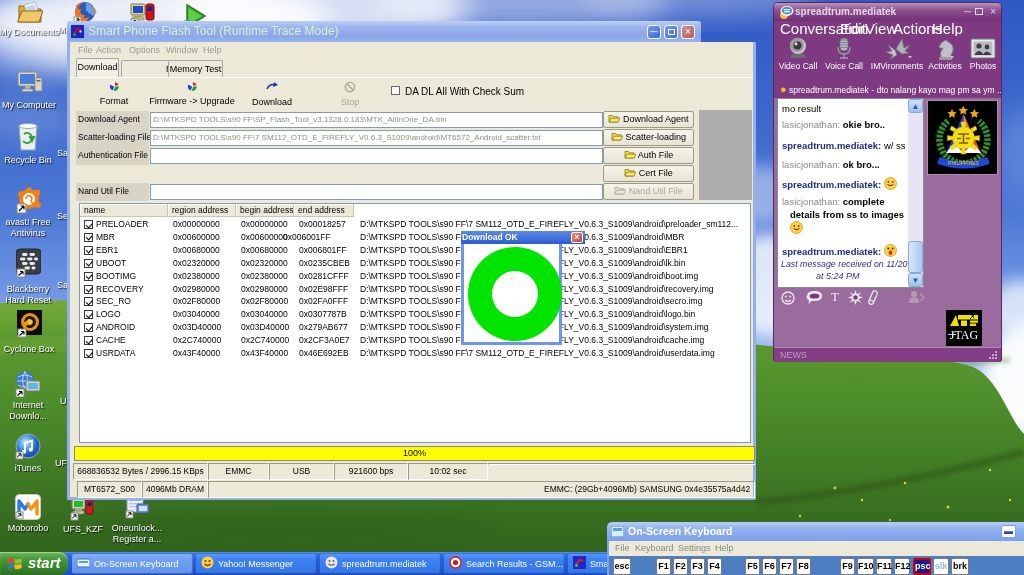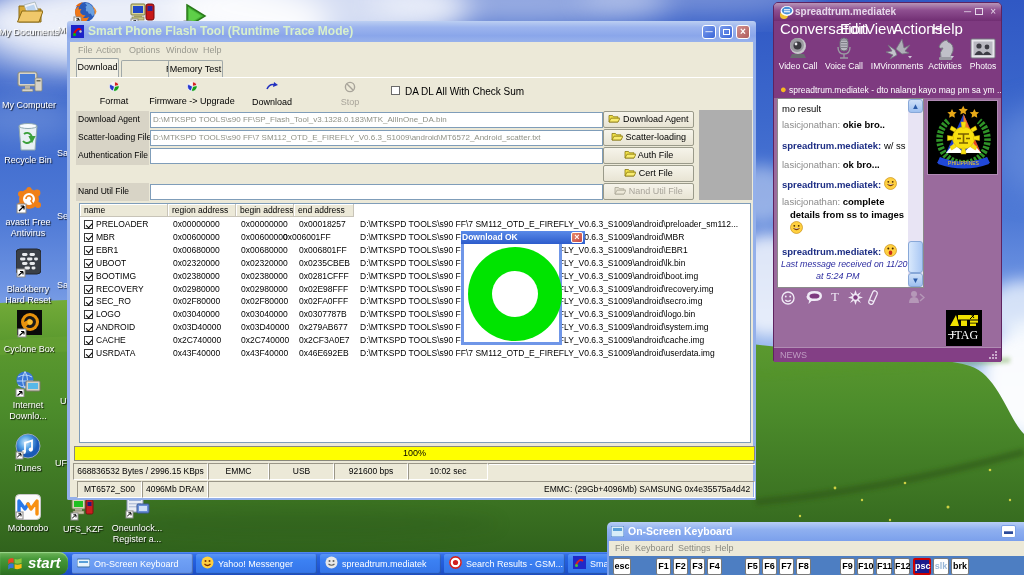--- a/index.html
+++ b/index.html
@@ -18,23 +18,23 @@
 
 
 .xpwin { position:absolute; }
 .xpbtn { display:inline-block; width:14px; height:14px; border-radius:3px; border:1px solid #fff;
   background:linear-gradient(135deg,#7a9bec,#3965d8); color:#fff; font-size:10px; line-height:12px; text-align:center; vertical-align:top; }
 .xpbtn.close { background:linear-gradient(135deg,#d09090,#b05c5c); }
 
 
 #flash { left:67px; top:42px; width:689px; height:458px;
   background:#ece9d8; border:3px solid #94b0ea; border-top:none; border-radius:0 0 2px 2px; }
-#flash-title { position:absolute; left:-3px; top:-21px; width:689px; height:21px;
+#flash-title { position:absolute; left:-3px; top:-21px; width:634px; height:21px;
   background:linear-gradient(180deg,#bccff2 0%,#9cb4ee 30%,#8aa6ea 70%,#98b2ec 100%);
-  border-radius:3px 3px 0 0; color:#d8f0cc; font-weight:bold; font-size:12px; line-height:21px; }
+  border-radius:3px 3px 0 0; color:#d8f0cc; font-weight:normal; font-size:12px; line-height:21px; }
 #flash-title .ttl { position:absolute; left:21px; top:0; white-space:nowrap; }
 #flash-menu { position:absolute; left:0; top:0; width:683px; height:16px; background:#ece9d8; color:#9a9a90; font-size:9px; line-height:16px; }
 #flash-menu span { position:absolute; top:0; }
 #flash-tabs { position:absolute; left:0; top:16px; width:683px; height:19px; font-size:9px; color:#000; }
 .tab { position:absolute; top:2px; height:17px; line-height:16px; text-align:center;
   border:1px solid #a0a8a8; border-bottom:none; border-radius:2px 2px 0 0; background:#ece9d8; white-space:nowrap; overflow:hidden; }
 .tab.on { top:0; height:19px; background:#f2f0e4; z-index:2; }
 #flash-toolbar { position:absolute; left:0; top:35px; width:683px; height:40px; font-size:9px; color:#000; }
 .tbi { white-space:nowrap; }
 .tbi { position:absolute; top:4px; text-align:center; }

